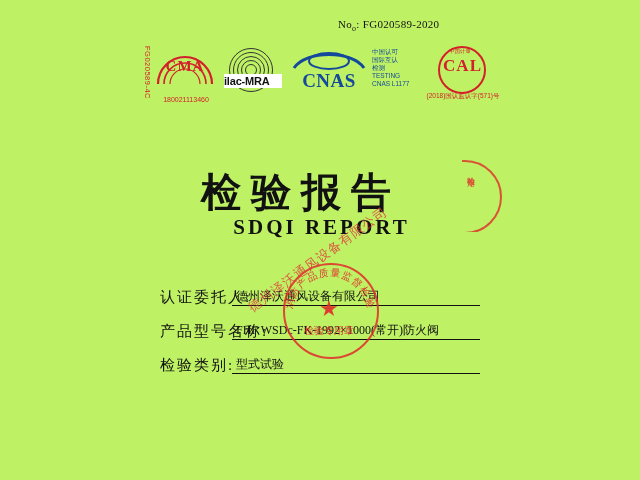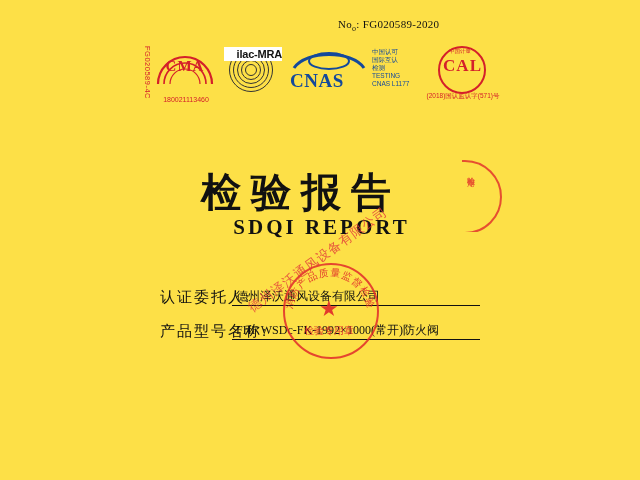--- a/index.html
+++ b/index.html
@@ -13,21 +13,21 @@
     overflow: hidden;
     font-family: "Liberation Serif", serif;
     color: #1a1a1a;
     position: relative;
   }
   .page {
     position: absolute;
     left: 0; top: 0;
     width: 640px;
     height: 480px;
-    background: #fde047;
+    background: #bef264;
   }
 
   
   .report-no {
     position: absolute;
     left: 338px;
     top: 18px;
     font-size: 11px;
     letter-spacing: .3px;
     color: #111;
@@ -117,25 +117,25 @@
     border-radius: 50%;
     border: 1px solid #333;
   }
   .logo-ilac .ring.r2 { left: 9px; top: 6px; width: 34px; height: 34px; }
   .logo-ilac .ring.r3 { left: 13px; top: 10px; width: 26px; height: 26px; }
   .logo-ilac .ring.r4 { left: 17px; top: 14px; width: 18px; height: 18px; }
   .logo-ilac .ring.r5 { left: 21px; top: 18px; width: 10px; height: 10px; }
   .logo-ilac .band {
     position: absolute;
     left: 0px;
-    top: 1px;
+    top: 28px;
     width: 58px;
     height: 14px;
     background: #ffffff;
-    text-align: right;
+    text-align: left;
     font-family: "Liberation Sans", sans-serif;
     font-weight: bold;
     font-size: 11px;
     color: #111;
     line-height: 14px;
     letter-spacing: -.2px;
   }
 
   
   .logo-cnas {
@@ -150,21 +150,21 @@
     left: 2px;
     top: 0px;
     width: 74px;
     height: 24px;
   }
   .logo-cnas .word {
     position: absolute;
     left: 0;
     top: 22px;
     width: 78px;
-    text-align: left;
+    text-align: center;
     font-family: "Liberation Serif", serif;
     font-weight: bold;
     font-size: 19px;
     color: #14499b;
     letter-spacing: .5px;
   }
 
   
   .cnas-text {
     position: absolute;
@@ -507,20 +507,25 @@
 
   <div class="fields">
     <div class="field-row">
       <span class="field-label">认证委托人:</span>
       <span class="field-value">德州泽沃通风设备有限公司</span>
       <span class="field-line"></span>
     </div>
     <div class="field-row">
       <span class="field-label">产品型号名称:</span>
       <span class="field-value">FHF WSDc-FK-1992×1000(常开)防火阀</span>
+      <span class="field-line"></span>
+    </div>
+    <div class="field-row">
+      <span class="field-label">检验类别:</span>
+      <span class="field-value">型式试验</span>
       <span class="field-line"></span>
     </div>
   </div>
 
   <div class="seal">
     <div class="outer"></div>
     <svg class="arc-text" viewBox="0 0 96 96">
       <defs>
         <path id="sealArc" d="M 10 52 A 38 38 0 0 1 86 52" fill="none"></path>
       </defs>

